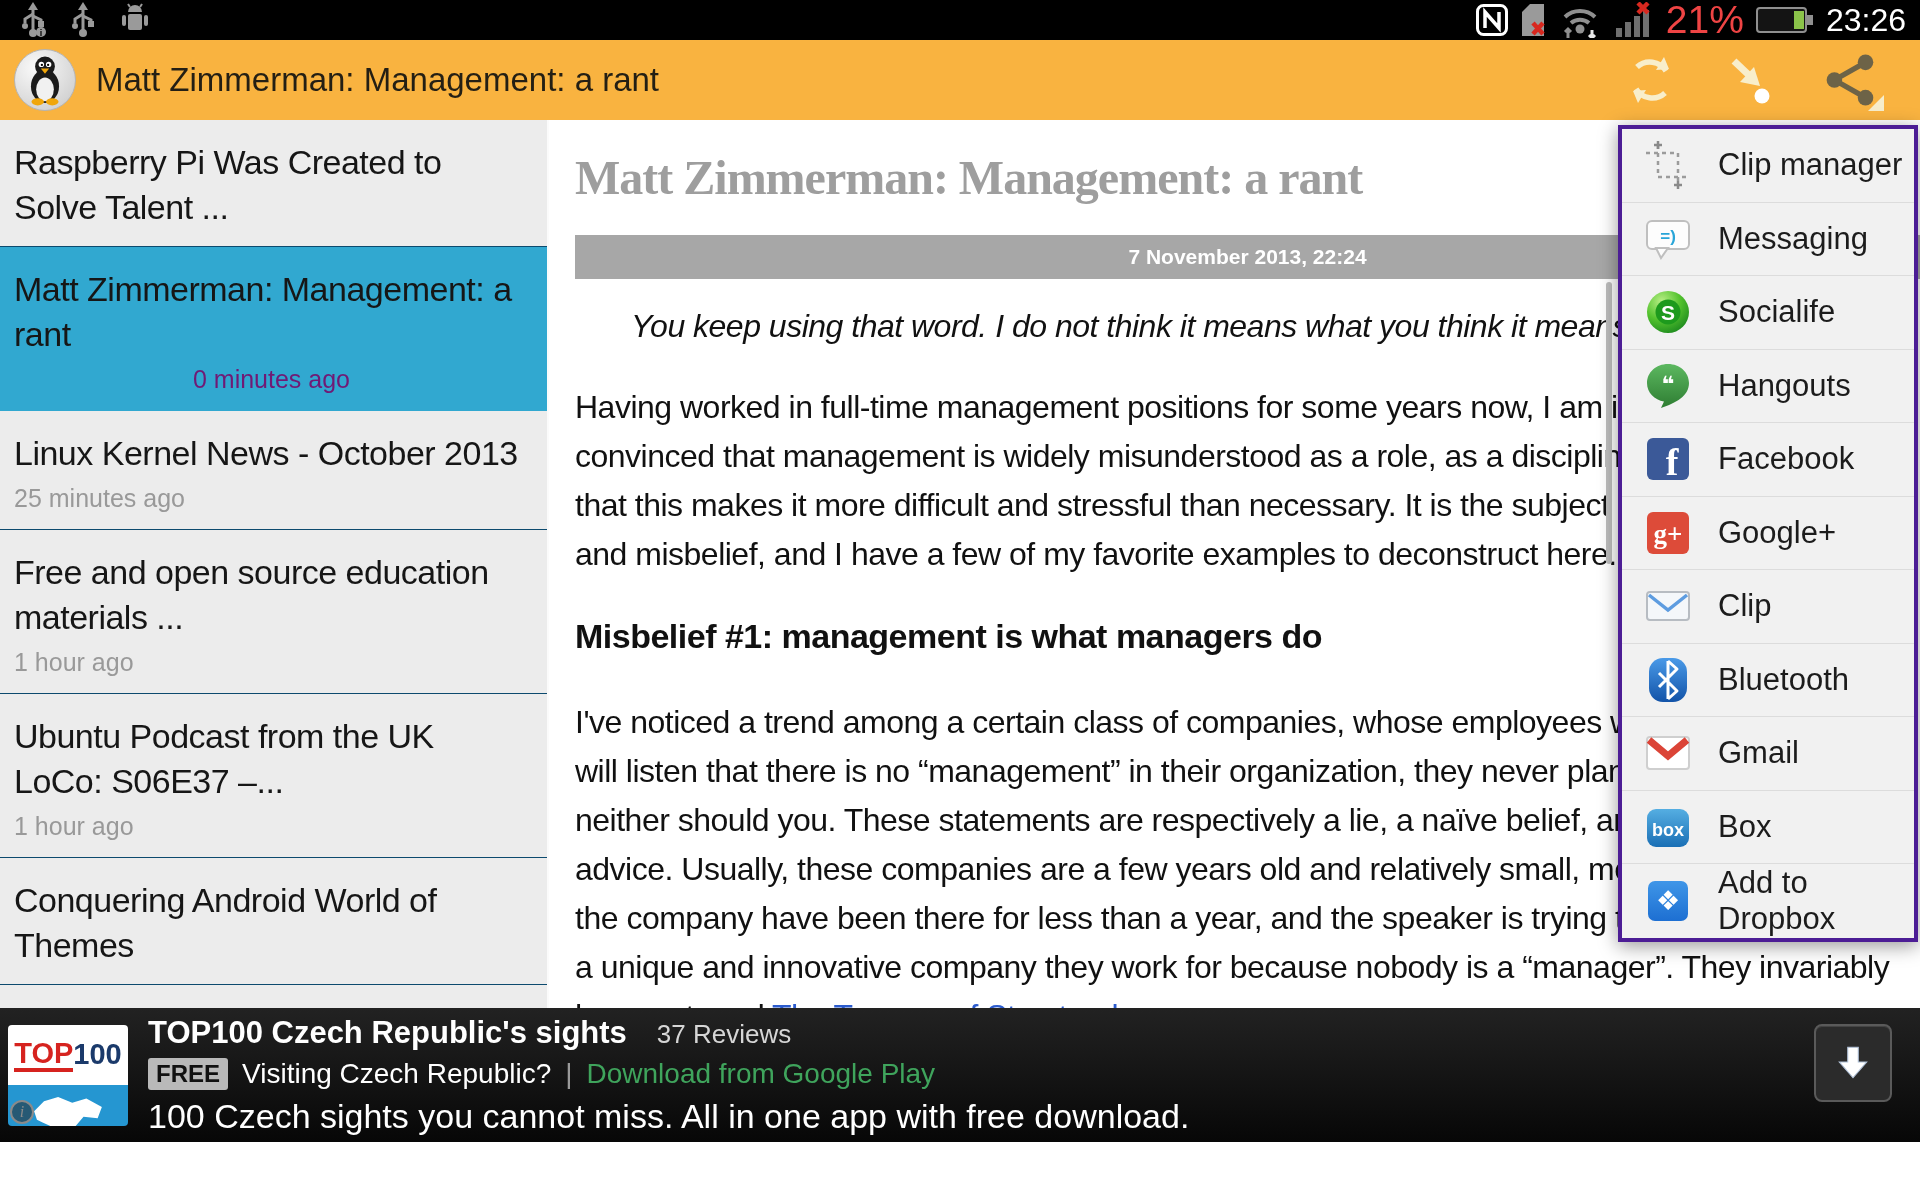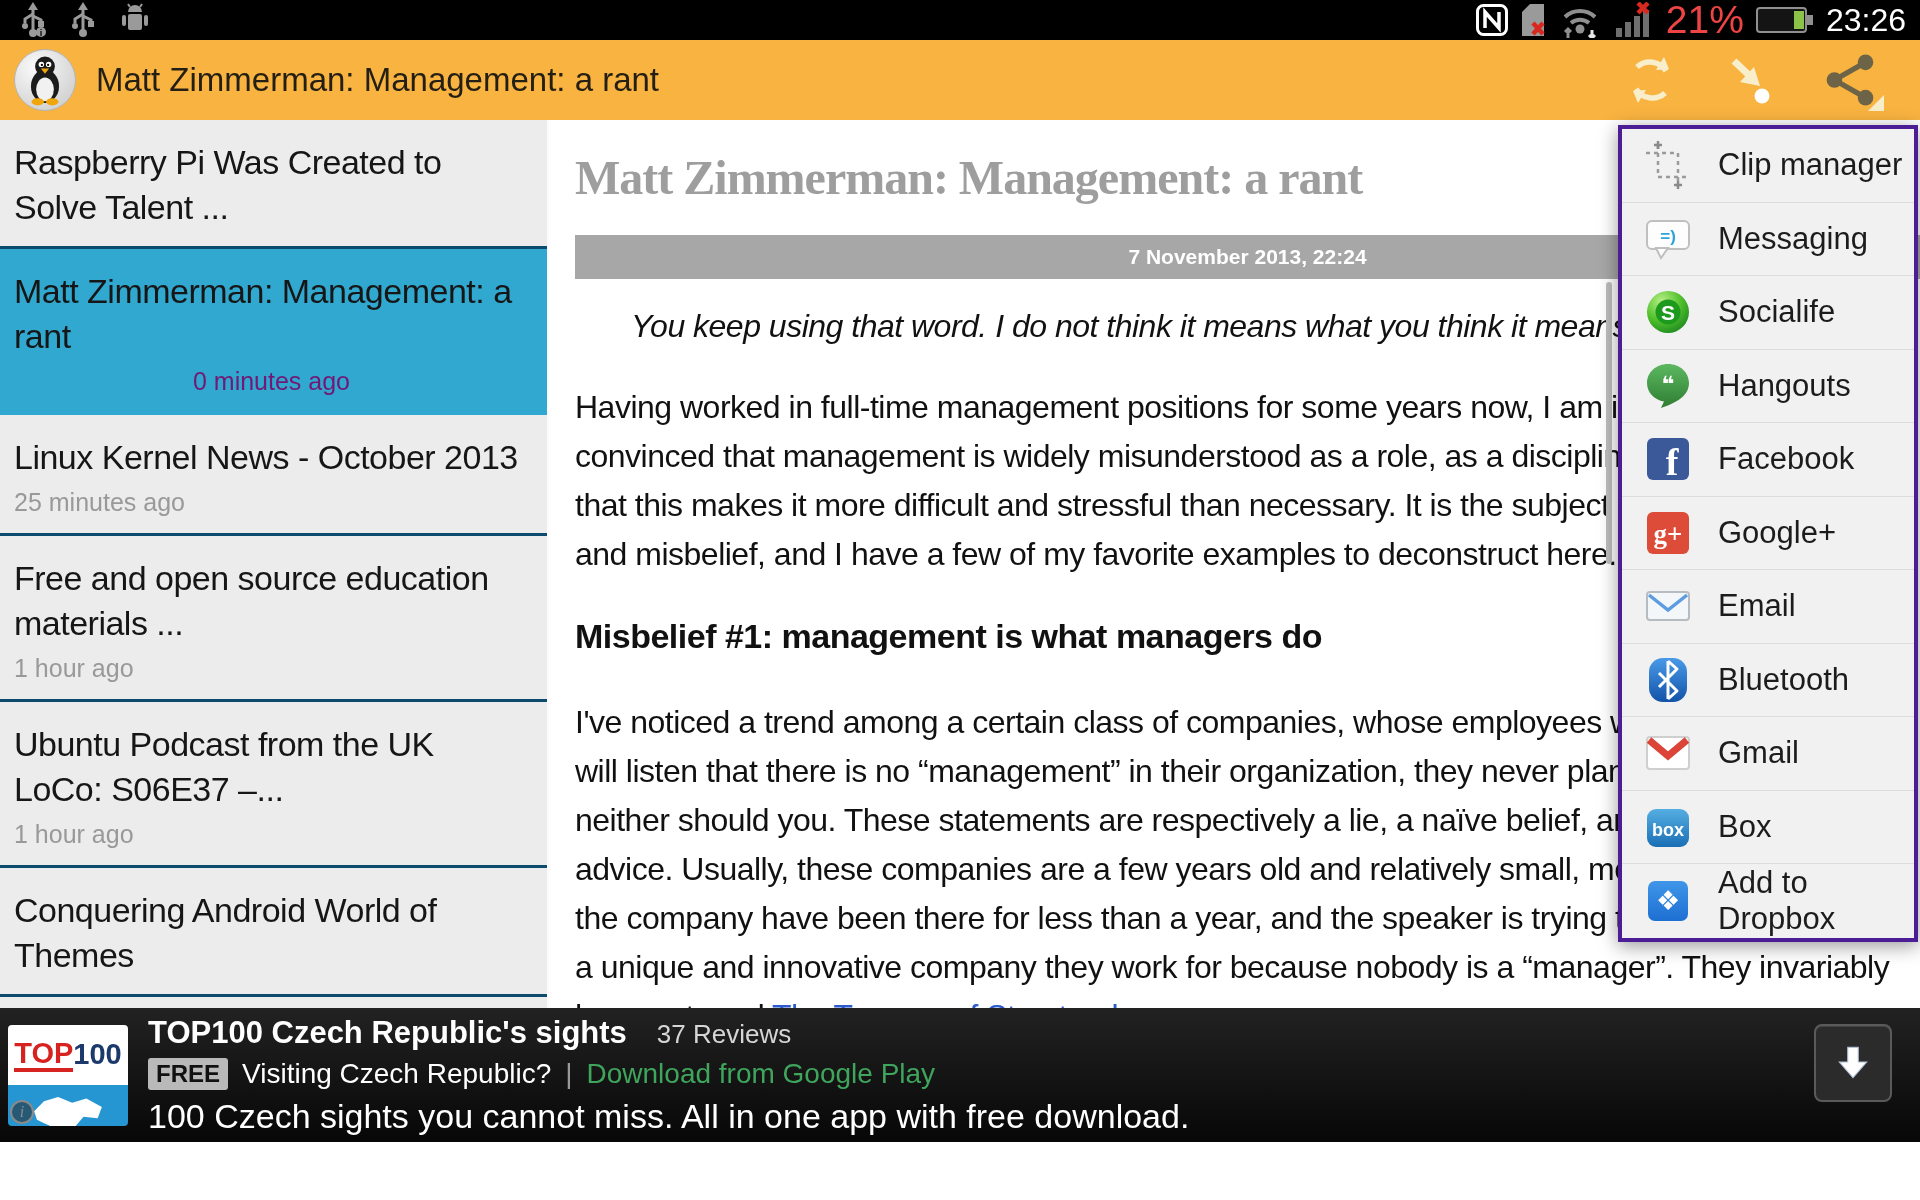--- a/index.html
+++ b/index.html
@@ -25,21 +25,21 @@
   .app-actions{margin-left:auto;display:flex;align-items:center;gap:34px;padding-right:22px;}
   .action-btn{width:66px;height:66px;display:flex;align-items:center;justify-content:center;position:relative;cursor:pointer;}
   .corner-tri{position:absolute;right:0;bottom:2px;width:0;height:0;border-left:16px solid transparent;border-bottom:16px solid #F6EDCB;}
 
   
   .main{position:relative;height:1080px;display:flex;flex-direction:column;background:#fff;}
   .content-row{display:flex;height:888px;overflow:hidden;}
 
   
   .sidebar{width:549px;flex:0 0 549px;background:#ECECEC;border-right:2px solid #fbfbfb;overflow:hidden;}
-  .side-item{padding:20px 18px 16px 14px;border-bottom:3px solid #0c4a6e;cursor:pointer;}
+  .side-item{padding:20px 18px 16px 14px;border-bottom:1px solid #0c4a6e;cursor:pointer;}
   .si-title{font-size:34px;line-height:45px;color:#161616;letter-spacing:-0.5px;}
   .si-time{font-size:25px;color:#999;margin-top:8px;}
   .side-item.selected{background:var(--c-selected);border-bottom-color:var(--c-selected);}
   .side-item.selected .si-time{color:#701a75;text-align:center;}
 
   
   .article{flex:1;position:relative;padding:24px 0 0 26px;overflow:hidden;background:#fff;}
   .article-title{font-family:"Liberation Serif",serif;font-weight:bold;font-size:48px;color:#9e9e9e;letter-spacing:-1px;margin:6px 0 30px;}
   .date-bar{background:#a7a7a7;color:#fff;font-weight:bold;font-size:21px;padding:10px 12px;margin-bottom:24px;text-align:center;}
   .article-body{color:#111;padding-right:6px;}
@@ -364,21 +364,21 @@
       </span>
       <span>Google+</span>
     </div>
     <div class="menu-item">
       <span class="icon menu-icon">
         <svg width="48" height="48" viewBox="0 0 48 48">
           <rect x="3" y="10" width="42" height="28" rx="3" fill="#f4f7fa" stroke="#b7bcc2" stroke-width="2"></rect>
           <path d="M5 13 L24 28 L43 13" fill="none" stroke="#5d9ce0" stroke-width="3.5"></path>
         </svg>
       </span>
-      <span>Email</span>
+      <span>Clip</span>
     </div>
     <div class="menu-item">
       <span class="icon menu-icon">
         <svg width="48" height="48" viewBox="0 0 48 48">
           <defs>
             <linearGradient id="gBt" x1="0" y1="0" x2="0" y2="1">
               <stop offset="0%" stop-color="#4a9ae8"></stop>
               <stop offset="100%" stop-color="#1253a8"></stop>
             </linearGradient>
           </defs>

